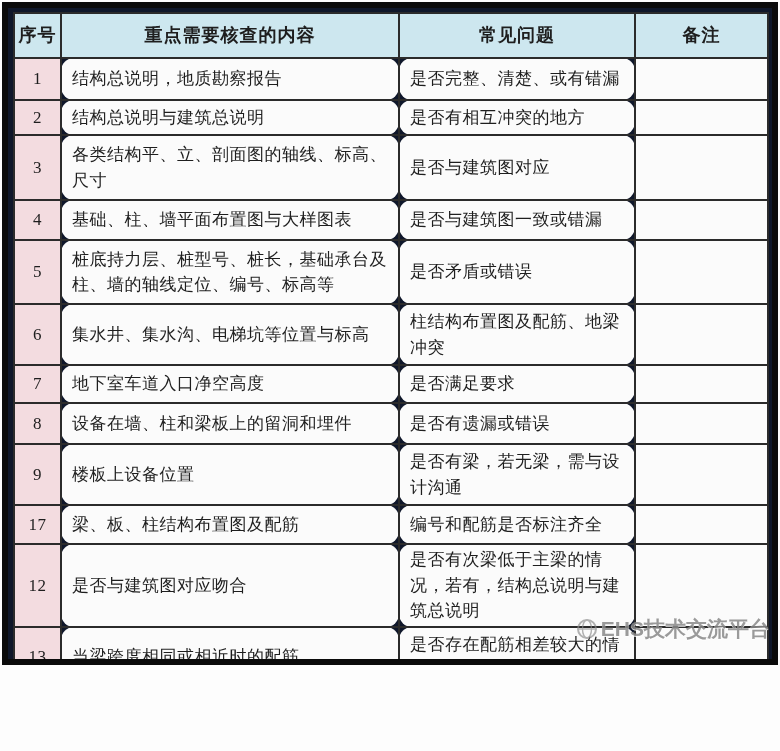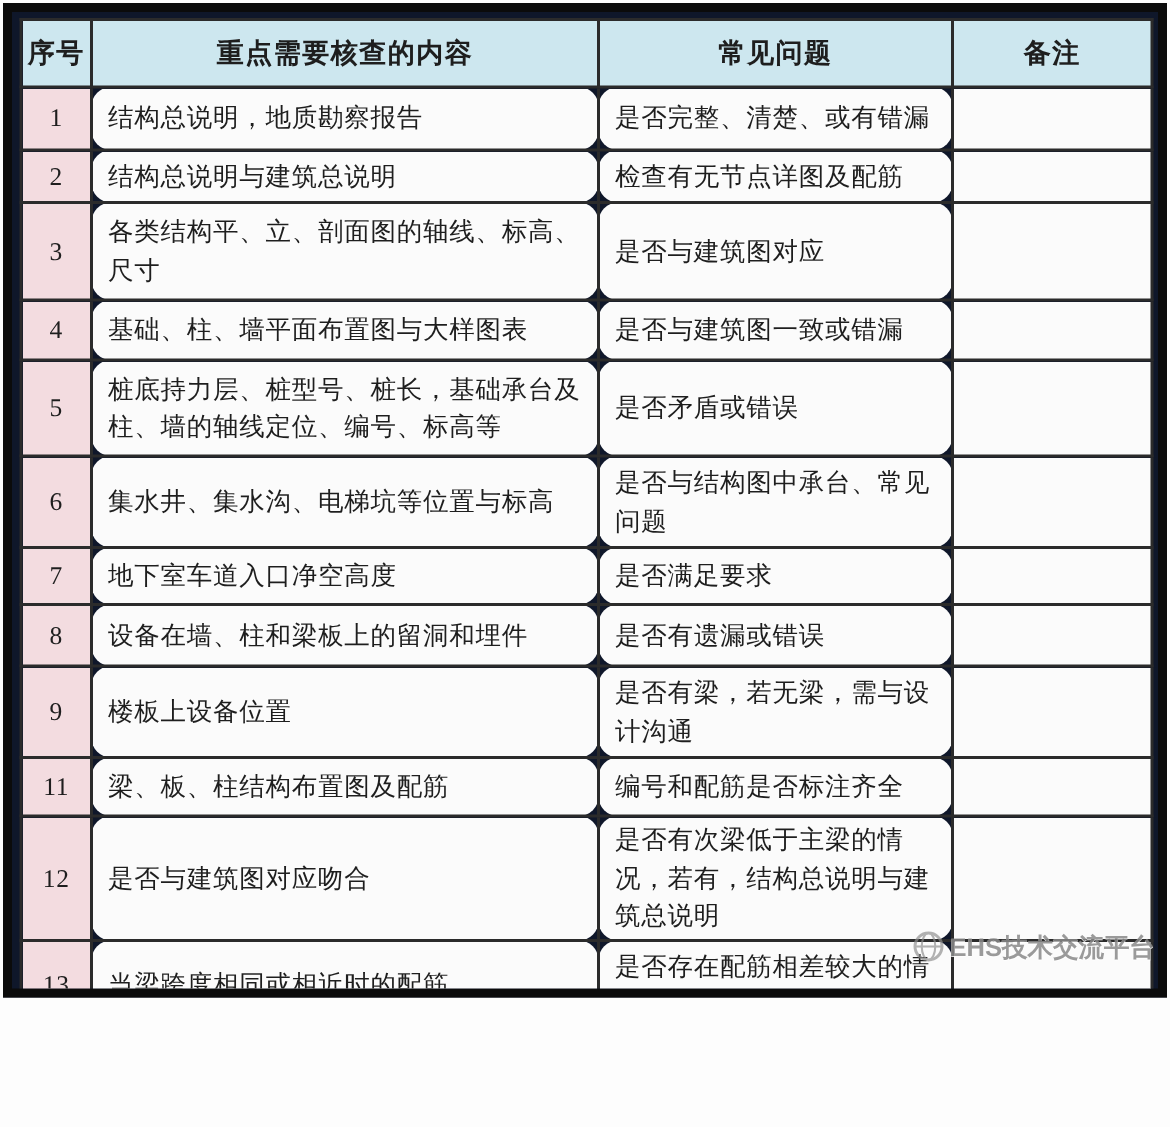--- a/index.html
+++ b/index.html
@@ -66,21 +66,21 @@
   .cell-note { padding: 0 6px; }
   .partial-row td { border-bottom: none; }
   .watermark {
     position: absolute;
     right: 2px;
     bottom: 16px;
     display: flex;
     align-items: center;
     gap: 2px;
     font-family: "Liberation Sans", "DejaVu Sans", sans-serif;
-    font-size: 17px;
+    font-size: 21px;
     font-weight: bold;
     color: var(--watermark, #8a8a8a);
     opacity: 0.85;
     text-shadow: 0 1px 0 #ffffff;
     pointer-events: none;
     white-space: nowrap;
   }
   .wm-logo { display: inline-block; line-height: 0; opacity: 0.8; }
 </style>
 </head>
@@ -106,21 +106,21 @@
       <tbody>
         <tr style="height:42px">
           <td class="col-no-cell">1</td>
           <td class="cell-content">结构总说明，地质勘察报告</td>
           <td class="cell-problem">是否完整、清楚、或有错漏</td>
           <td class="cell-note"></td>
         </tr>
         <tr style="height:35px">
           <td class="col-no-cell">2</td>
           <td class="cell-content">结构总说明与建筑总说明</td>
-          <td class="cell-problem">检查有无节点详图及配筋</td>
+          <td class="cell-problem">是否有相互冲突的地方</td>
           <td class="cell-note"></td>
         </tr>
         <tr style="height:65px">
           <td class="col-no-cell">3</td>
           <td class="cell-content">各类结构平、立、剖面图的轴线、标高、尺寸</td>
           <td class="cell-problem">是否与建筑图对应</td>
           <td class="cell-note"></td>
         </tr>
         <tr style="height:40px">
           <td class="col-no-cell">4</td>
@@ -130,21 +130,21 @@
         </tr>
         <tr style="height:64px">
           <td class="col-no-cell">5</td>
           <td class="cell-content">桩底持力层、桩型号、桩长，基础承台及柱、墙的轴线定位、编号、标高等</td>
           <td class="cell-problem">是否矛盾或错误</td>
           <td class="cell-note"></td>
         </tr>
         <tr style="height:61px">
           <td class="col-no-cell">6</td>
           <td class="cell-content">集水井、集水沟、电梯坑等位置与标高</td>
-          <td class="cell-problem">是否与结构图中承台、常见问题</td>
+          <td class="cell-problem">柱结构布置图及配筋、地梁冲突</td>
           <td class="cell-note"></td>
         </tr>
         <tr style="height:38px">
           <td class="col-no-cell">7</td>
           <td class="cell-content">地下室车道入口净空高度</td>
           <td class="cell-problem">是否满足要求</td>
           <td class="cell-note"></td>
         </tr>
         <tr style="height:41px">
           <td class="col-no-cell">8</td>
@@ -152,21 +152,21 @@
           <td class="cell-problem">是否有遗漏或错误</td>
           <td class="cell-note"></td>
         </tr>
         <tr style="height:61px">
           <td class="col-no-cell">9</td>
           <td class="cell-content">楼板上设备位置</td>
           <td class="cell-problem">是否有梁，若无梁，需与设计沟通</td>
           <td class="cell-note"></td>
         </tr>
         <tr style="height:39px">
-          <td class="col-no-cell">11</td>
+          <td class="col-no-cell">17</td>
           <td class="cell-content">梁、板、柱结构布置图及配筋</td>
           <td class="cell-problem">编号和配筋是否标注齐全</td>
           <td class="cell-note"></td>
         </tr>
         <tr style="height:83px">
           <td class="col-no-cell">12</td>
           <td class="cell-content">是否与建筑图对应吻合</td>
           <td class="cell-problem">是否有次梁低于主梁的情况，若有，结构总说明与建筑总说明</td>
           <td class="cell-note"></td>
         </tr>

